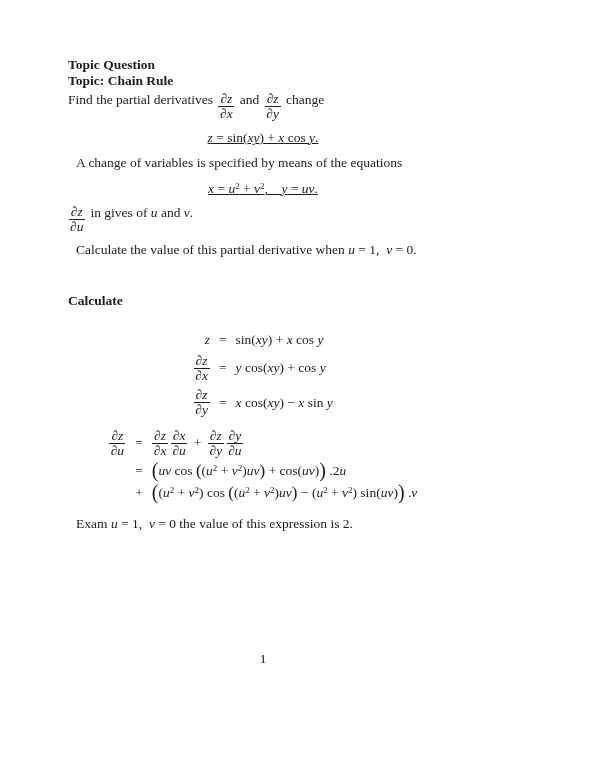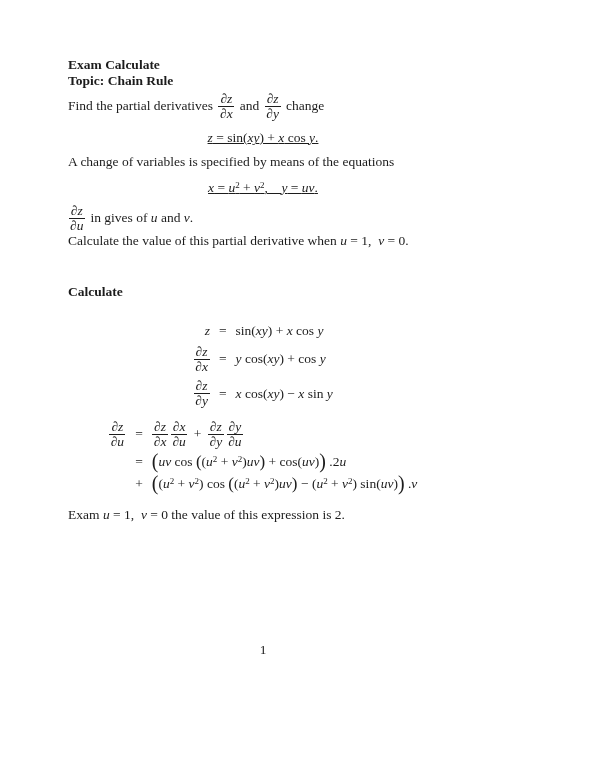--- a/index.html
+++ b/index.html
@@ -3,23 +3,23 @@
 <meta charset="utf-8">
 <style>
   html,body{margin:0;padding:0;background:#fff;}
   body{
     width:600px;height:776px;overflow:hidden;
     font-family:"Liberation Serif","DejaVu Serif",serif;
     color:#1c1c1c;font-size:13.5px;line-height:1.25;
   }
   .page{padding:57px 0 0 68px;width:390px;}
   .bold-line{font-weight:bold;line-height:16px;}
-  .p{margin:0;}
+  .p{margin:8px;}
   
-  .mline{display:flex;align-items:center;gap:5px;margin-top:3px;}
+  .mline{display:flex;align-items:flex-start;gap:5px;margin-top:3px;}
   
   .frac{display:inline-flex;flex-direction:column;align-items:center;
         font-style:italic;line-height:1.05;vertical-align:middle;}
   .frac .num{border-bottom:1px solid #1c1c1c;padding:0 2px;}
   .frac .den{padding:0 2px;}
   
   .eqc{text-align:center;margin:9px 0 7px 0;text-decoration:underline;}
   
   .eqalign{display:grid;grid-template-columns:auto auto auto;
            justify-content:center;align-items:center;
@@ -41,21 +41,21 @@
   .chain-block{margin-top:11px;}
   .when-line{margin-top:14px;}
   .pagenum{text-align:center;margin-top:118px;}
 </style>
 </head>
 <body>
 
 <div class="page">
 
   <div>
-    <div class="bold-line">Exam Calculate</div>
+    <div class="bold-line">Topic Question</div>
     <div class="bold-line">Topic: Chain Rule</div>
   </div>
 
   <div class="mline">
     <span>Find the partial derivatives</span>
     <span class="frac">
         <span class="num">∂z</span>
         <span class="den">∂x</span>
       </span>
     <span>and</span>

